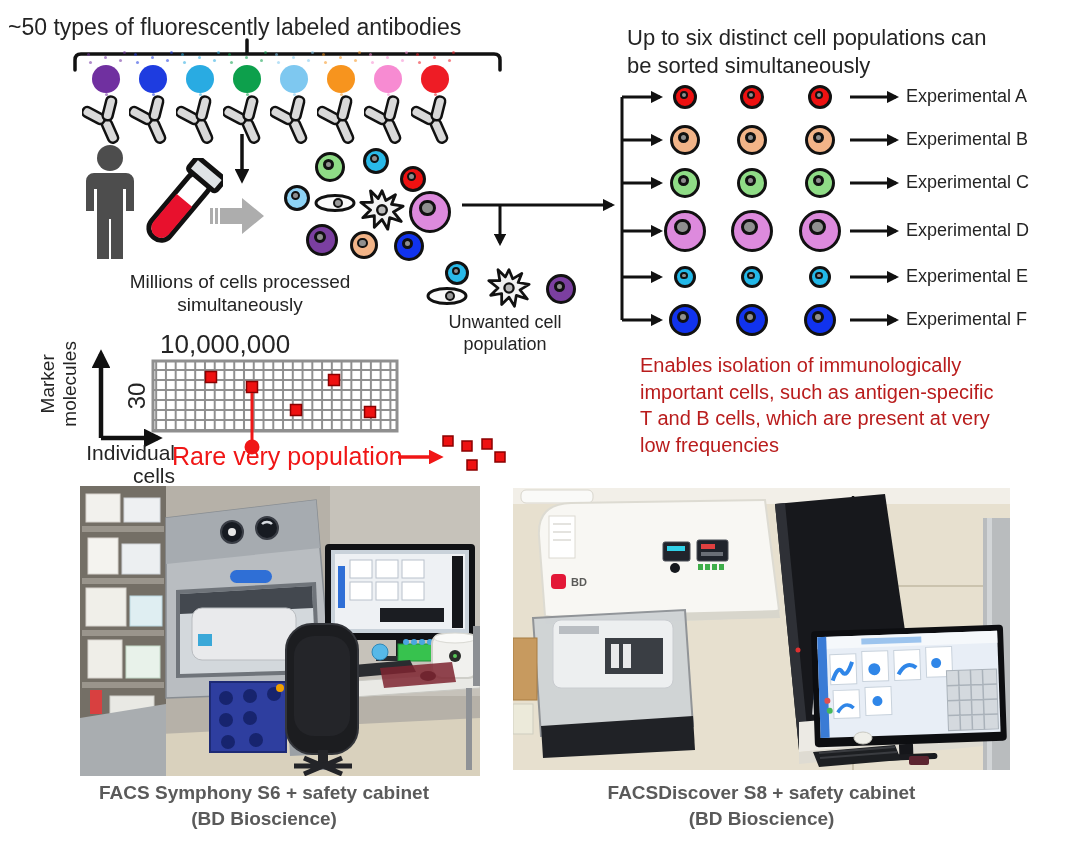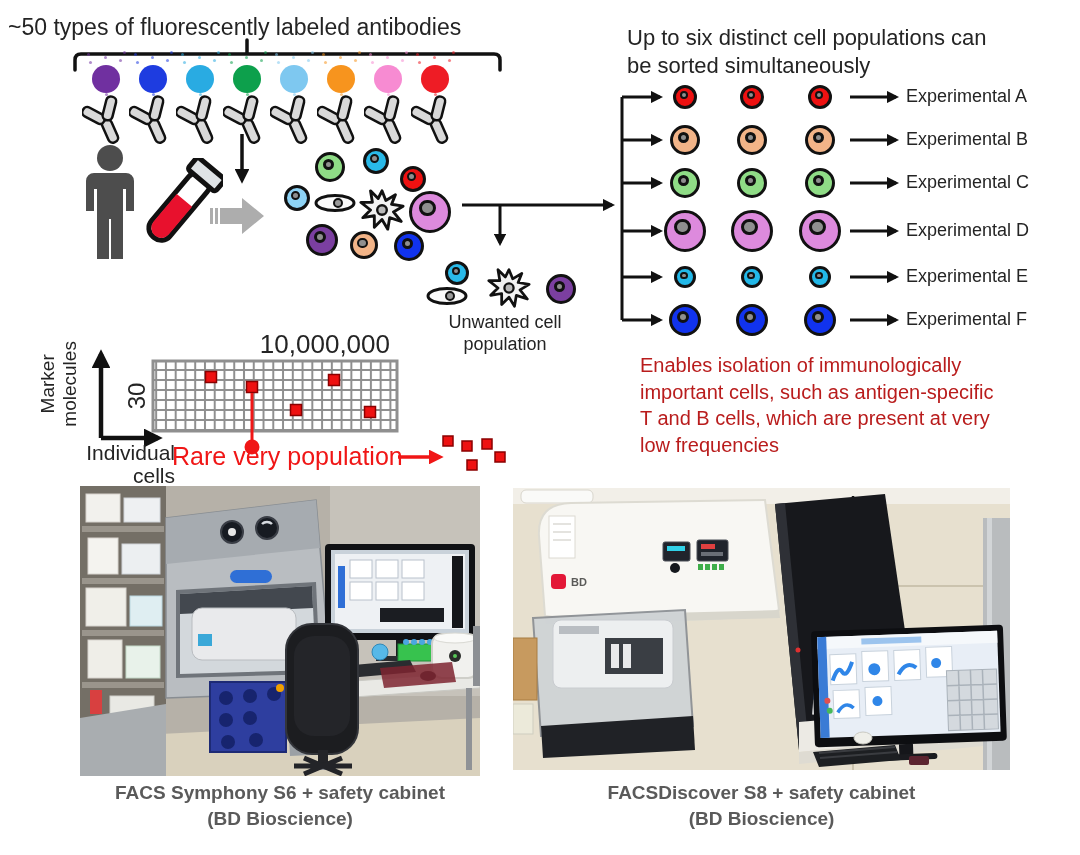--- a/index.html
+++ b/index.html
@@ -6,21 +6,21 @@
   .canvas{position:relative;width:1080px;height:855px;background:#fff;overflow:hidden;
           font-family:"Liberation Sans",sans-serif;}
   svg{display:block;}
   .overlay{position:absolute;left:0;top:0;pointer-events:none;}
   .t{position:absolute;color:#242424;white-space:pre-line;}
   .title-left{left:8px;top:14px;font-size:23px;}
   .title-sort{left:627px;top:24px;width:460px;font-size:22px;line-height:1.25;}
   .cap-millions{left:105px;top:270px;width:270px;text-align:center;font-size:19px;line-height:1.22;}
   .cap-unwanted{left:425px;top:312px;width:160px;text-align:center;font-size:18px;line-height:1.22;}
   .note{left:640px;top:352px;width:440px;font-size:20px;line-height:1.33;}
-  .ten-million{left:160px;top:329px;width:230px;text-align:right;font-size:26px;}
+  .ten-million{left:160px;top:329px;width:230px;text-align:left;font-size:26px;}
   .thirty{left:112px;top:382px;width:50px;text-align:center;font-size:24px;transform:rotate(-90deg);}
   .marker-label{left:-6px;top:362px;width:130px;text-align:center;font-size:19px;line-height:1.15;transform:rotate(-90deg);}
   .individual-label{left:55px;top:441px;width:120px;text-align:right;font-size:21px;line-height:1.1;}
   .rare-label{left:172px;top:442px;font-size:25px;}
   .exp-label{left:906px;width:180px;font-size:18px;}
   .photo-caption{top:780px;text-align:center;font-size:19px;font-weight:bold;color:#5a5a5a;line-height:1.35;}
   .dot{position:absolute;top:65px;width:28px;height:28px;border-radius:50%;background:currentColor;}
   .dot::after{content:"";position:absolute;width:3px;height:3px;border-radius:50%;background:currentColor;opacity:.55;
      left:12px;top:-9px;
      box-shadow:-15px 5px 0,15px 3px 0,-11px 24px 0,13px 22px 0,-17px -3px 0,19px -5px 0,1px 37px 0;}
@@ -156,20 +156,22 @@
       <rect x="33" y="8" width="24" height="80" rx="11" fill="#ffffff" stroke="#111" stroke-width="5"></rect>
       <path d="M35,40 h20 v36 a10,10 0 0 1 -20,0 z" fill="#e8112d"></path>
       <rect x="27" y="-2" width="36" height="16" rx="3" fill="#dfe3e6" stroke="#111" stroke-width="5"></rect>
     </g>
   </svg>
   <svg class="shape" style="left:210px;top:196px" width="58" height="40" viewBox="0 0 58 40">
     <rect x="0" y="12" width="3" height="16" fill="#adadad"></rect>
     <rect x="5" y="12" width="3" height="16" fill="#adadad"></rect>
     <polygon points="10,12 32,12 32,2 54,20 32,38 32,28 10,28" fill="#adadad"></polygon>
   </svg>
+  <div class="t cap-millions">Millions of cells processed
+simultaneously</div>
 
   <div class="cell" style="left: 315px; top: 152px; width: 30px; height: 30px; color: rgb(143, 220, 134);">
       <div class="nucleus"></div>
     </div>
   <div class="cell small" style="left: 363px; top: 148px; width: 26px; height: 26px; color: rgb(41, 185, 232);">
       <div class="nucleus"></div>
     </div>
   <div class="cell small" style="left: 400px; top: 166px; width: 26px; height: 26px; color: rgb(238, 17, 17);">
       <div class="nucleus"></div>
     </div>
@@ -485,18 +487,18 @@
     </g>
     <g>
       <polygon points="300,264 382,257 388,272 306,279" fill="#1d1f22"></polygon>
       <line x1="306" y1="265" x2="382" y2="259" stroke="#3a3c40" stroke-width="2"></line>
       <line x1="307" y1="270" x2="384" y2="264" stroke="#3a3c40" stroke-width="2"></line>
     </g>
     <ellipse cx="350" cy="250" rx="9" ry="6" fill="#efefe9" stroke="#c9c9c1"></ellipse>
     <rect x="396" y="268" width="20" height="9" rx="2" fill="#5b2430"></rect>
   </svg>
 
-  <div class="t photo-caption" style="left:80px;width:400px">FACS Symphony S6 + safety cabinet
+  <div class="t photo-caption" style="left:64px;width:400px">FACS Symphony S6 + safety cabinet
 (BD Bioscience)</div>
   <div class="t photo-caption" style="left:513px;width:497px">FACSDiscover S8 + safety cabinet
 (BD Bioscience)</div>
 
 </div>
 
 </body></html>

